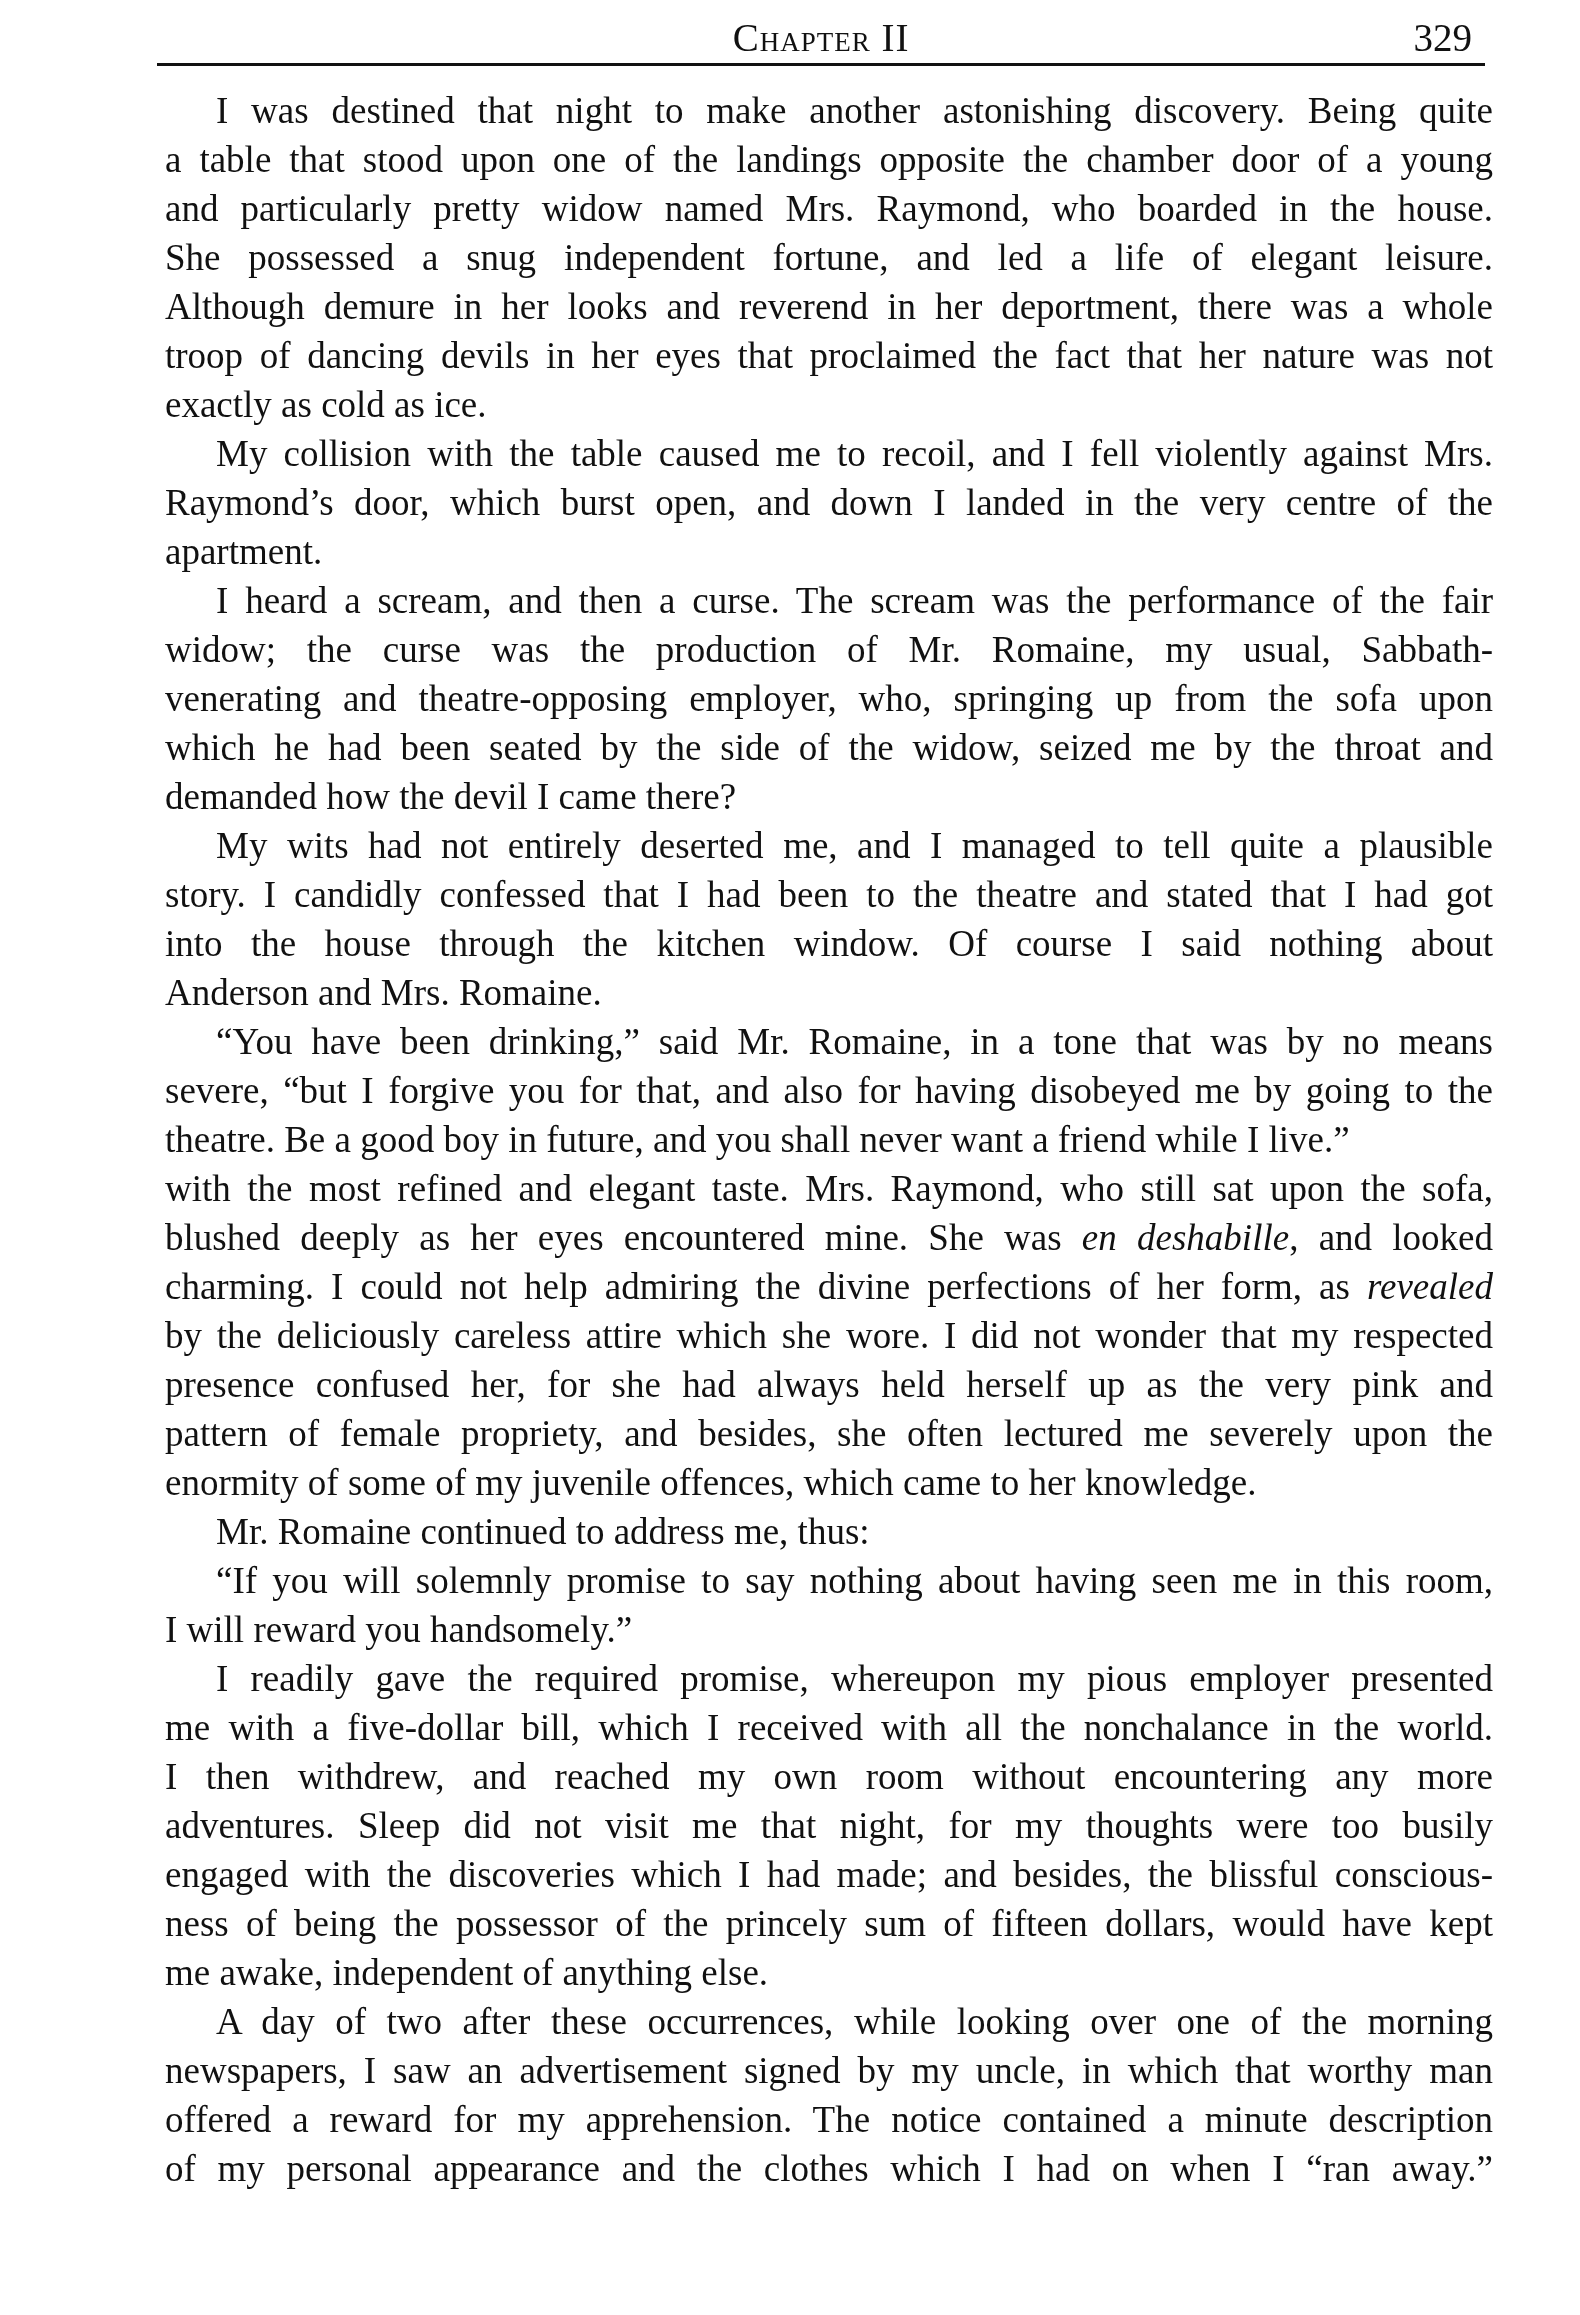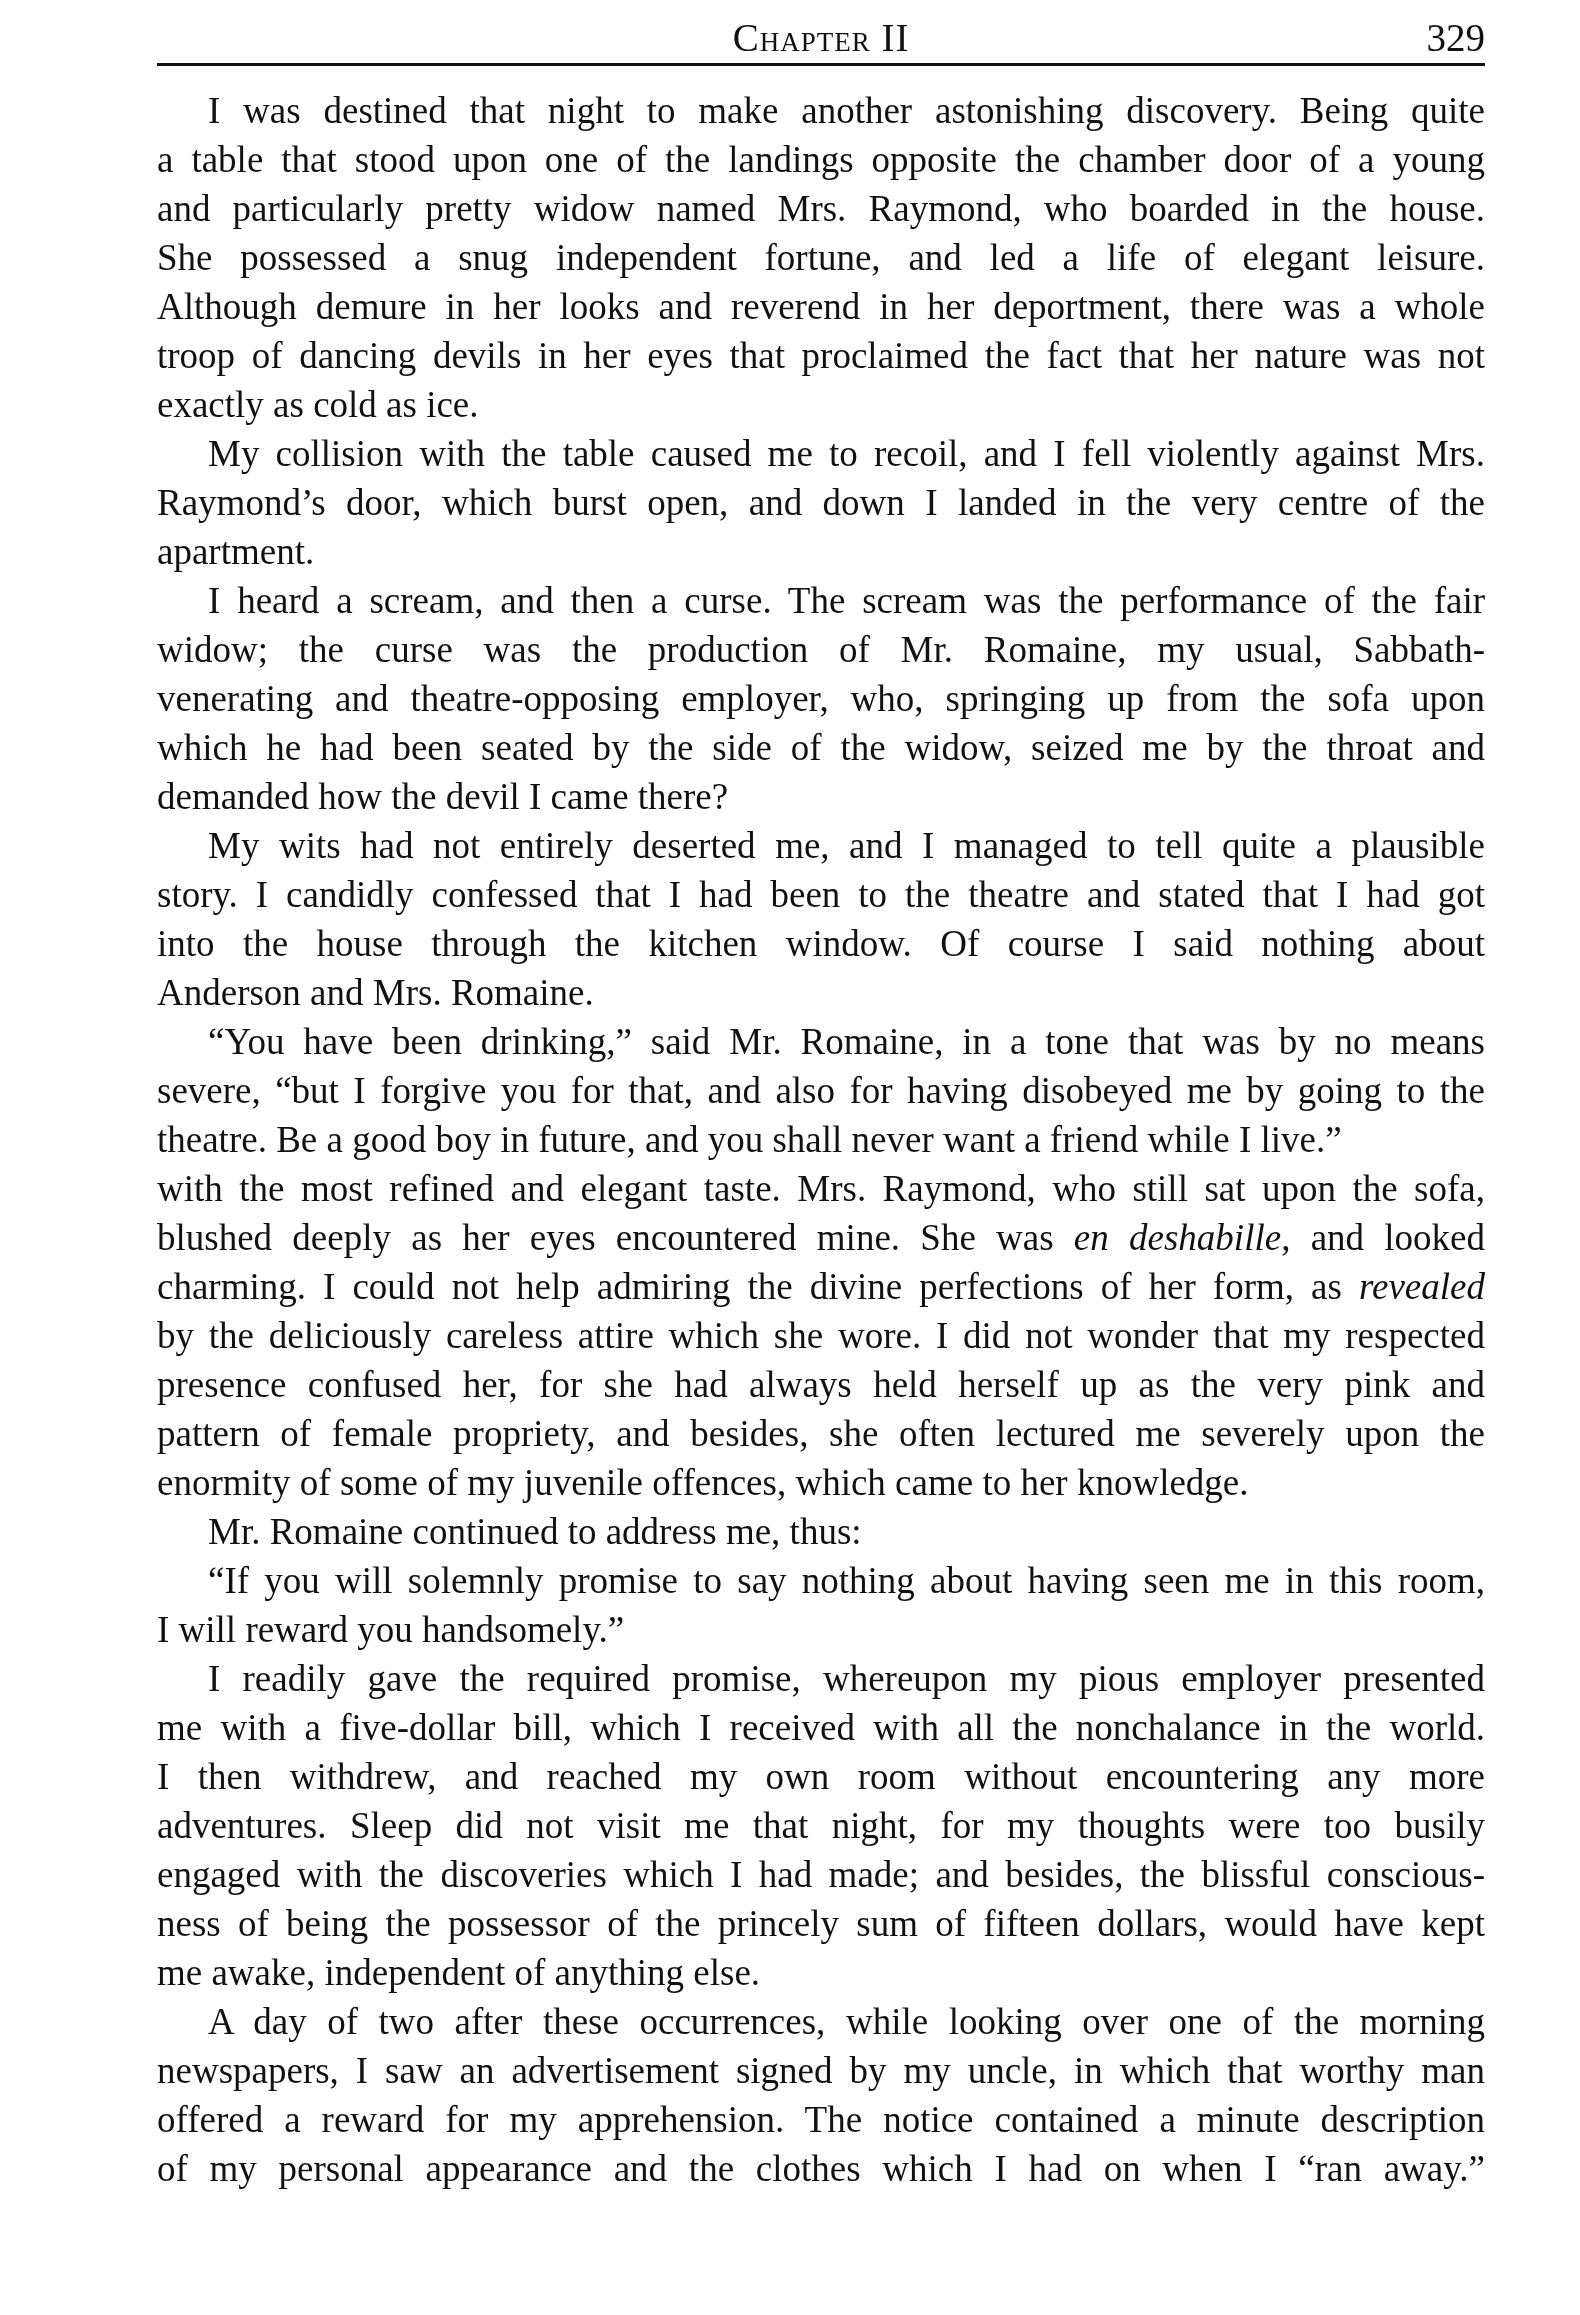--- a/index.html
+++ b/index.html
@@ -31,37 +31,37 @@
       right: 0;
       top: 17.6px;
       text-align: center;
       font-size: 39px;
       letter-spacing: 1px;
       font-variant: small-caps;
       line-height: 39px;
     }
     .page-number {
       position: absolute;
-      right: 0;
+      right: 13px;
       top: 17.6px;
       font-size: 39px;
       line-height: 39px;
     }
     .rule {
       position: absolute;
       left: 0;
       right: 0;
       top: 63px;
       height: 2.9px;
       background: #111111;
     }
     .body-text {
       position: absolute;
       top: 86px;
-      left: 0;
+      left: 8px;
       width: 1328px;
     }
     .line {
       height: 49px;
       line-height: 49px;
       font-size: 37px;
       white-space: nowrap;
       text-align: justify;
       text-align-last: justify;
       overflow: visible;

